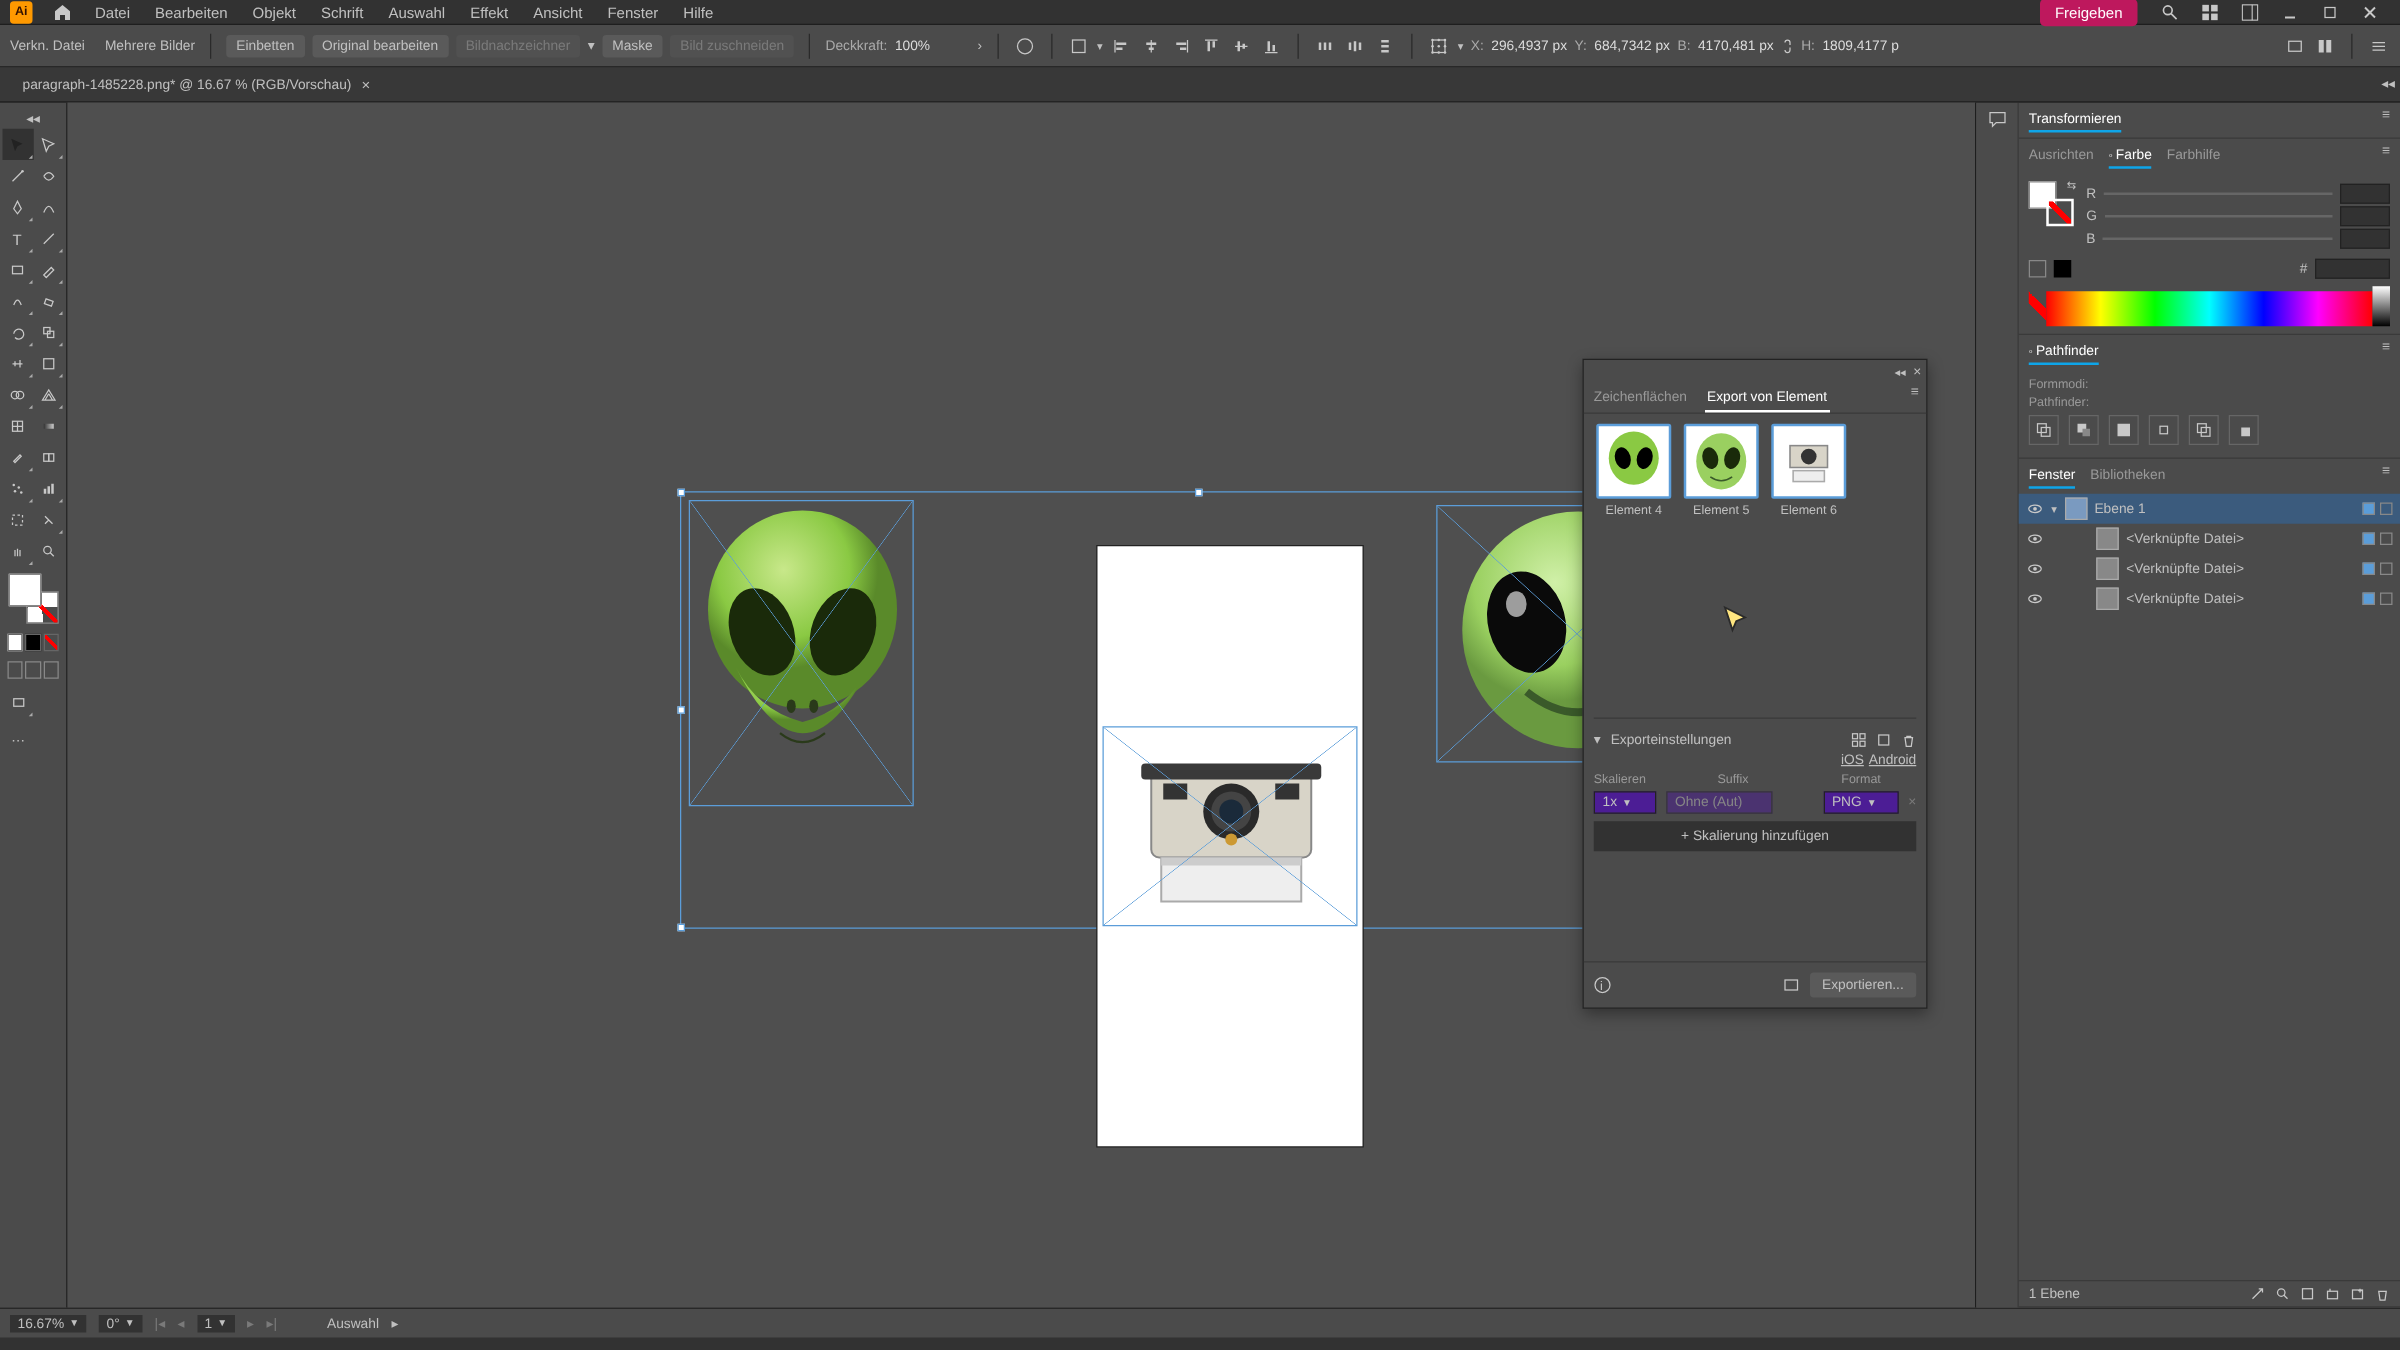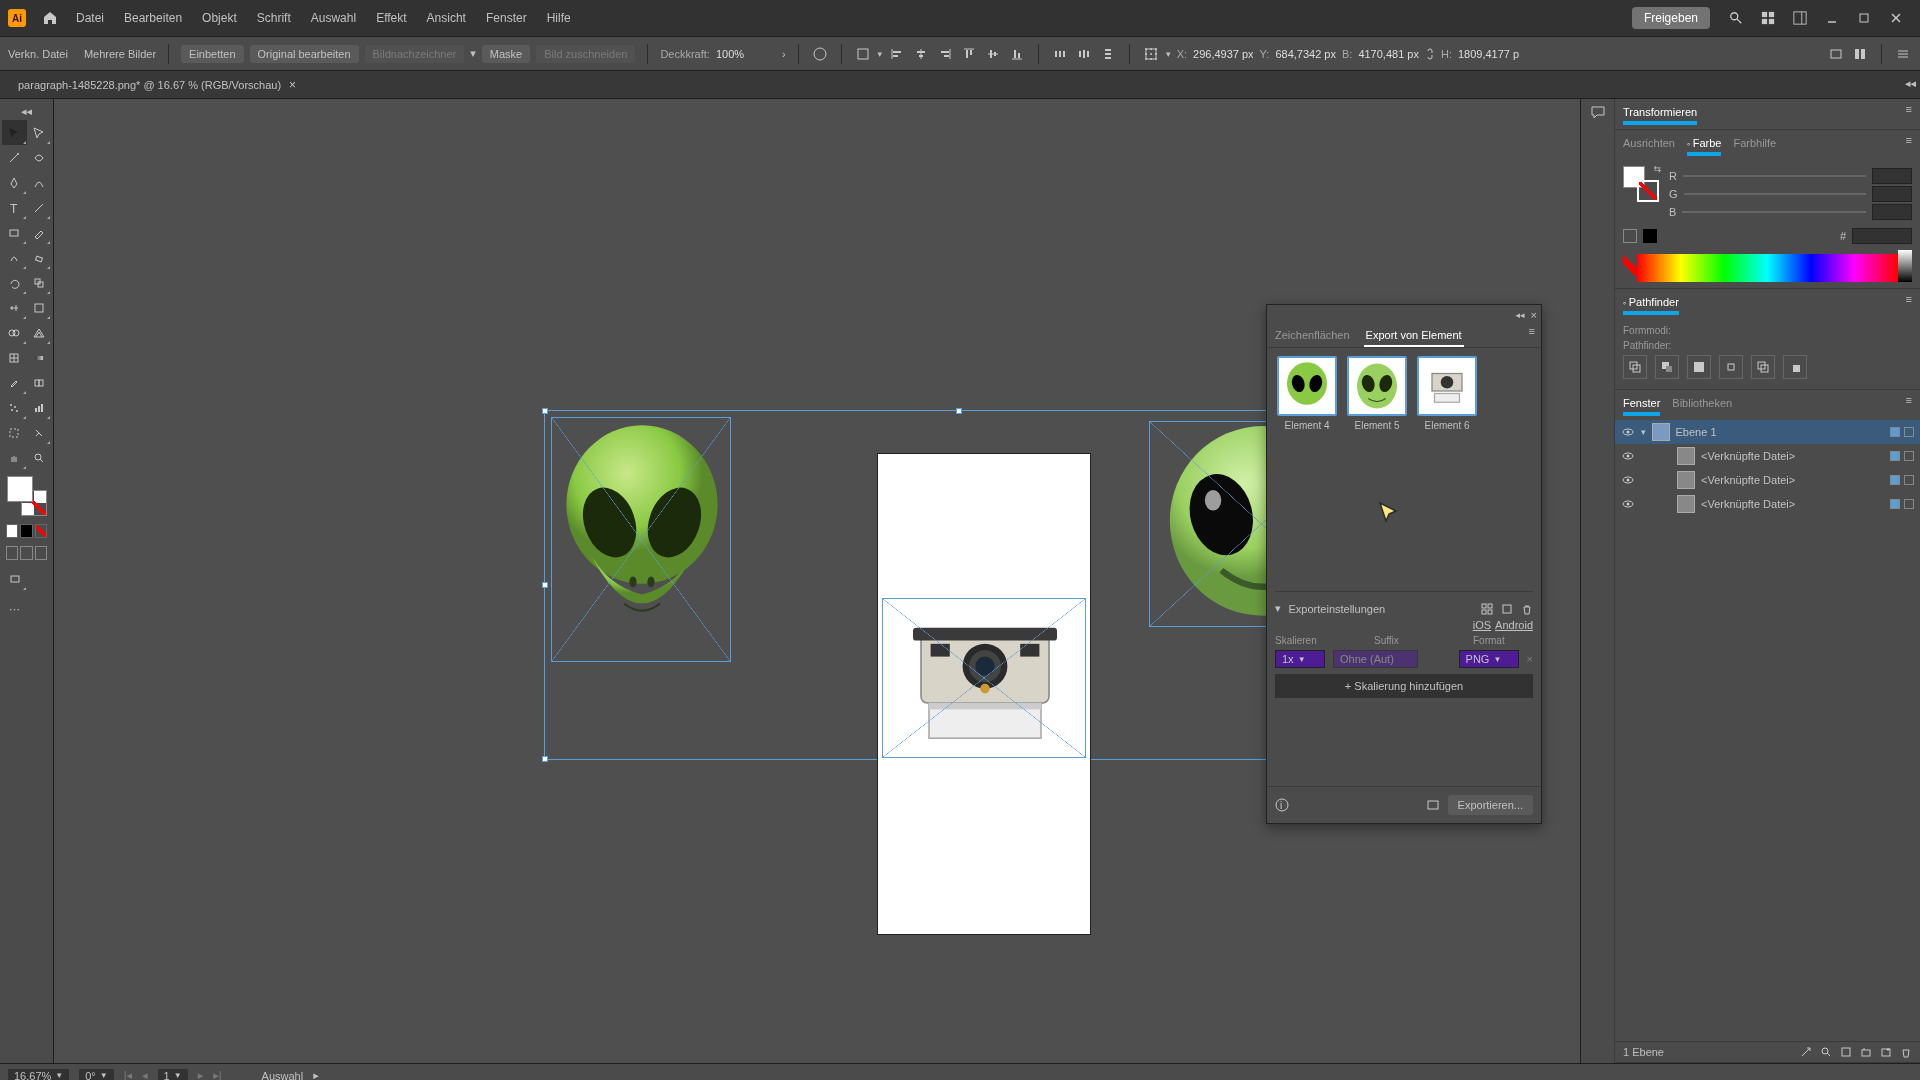--- a/index.html
+++ b/index.html
@@ -1,24 +1,24 @@
 <!DOCTYPE html>
 <html><head>
 <meta charset="utf-8">
 <style>
 * { margin: 0; padding: 0; box-sizing: border-box; font-family: 'Segoe UI', Tahoma, sans-serif; user-select: none; }
 body { background: #323232; color: #c0c0c0; font-size: 11px; overflow: hidden; width: 1920px; height: 1080px; }
 
 
-.menubar { height: 37px; background: #323232; display: flex; align-items: center; padding: 0 8px; border-bottom: 1px solid #1e1e1e; }
+.menubar { height: 20px; background: #323232; display: flex; align-items: center; padding: 0 8px; border-bottom: 1px solid #1e1e1e; }
 .menubar .logo { width: 18px; height: 18px; background: #ff9900; border-radius: 3px; margin-right: 8px; display:flex;align-items:center;justify-content:center;color:#310; font-weight:bold; font-size:10px;}
 .menubar .home { width: 20px; height: 20px; margin-right: 10px; display:flex;align-items:center;justify-content:center; }
 .menubar .menu-item { padding: 4px 10px; font-size: 12px; cursor: pointer; }
 .menubar .spacer { flex: 1; }
-.menubar .share-btn { background: #737373; color: white; padding: 4px 12px; border-radius: 4px; font-size: 12px; margin-right: 10px; text-align: center; }
+.menubar .share-btn { background: #be185d; color: white; padding: 4px 12px; border-radius: 4px; font-size: 12px; margin-right: 10px; text-align: center; }
 .menubar .icon-btn { width: 24px; height: 24px; display:flex;align-items:center;justify-content:center; margin: 0 4px; }
 
 
 .controlbar { height: 34px; background: #4b4b4b; display: flex; align-items: center; padding: 0 8px; border-bottom: 1px solid #1e1e1e; gap: 6px; font-size: 11px; }
 .controlbar .btn { background: #5a5a5a; padding: 3px 8px; border-radius: 3px; }
 .controlbar .group-sep { width: 1px; height: 20px; background: #2a2a2a; margin: 0 6px; }
 .controlbar .align-icon { width: 18px; height: 18px; display:flex;align-items:center;justify-content:center; }
 .controlbar .field-label { color: #aaa; }
 .controlbar .field-val { color: #ddd; min-width: 60px;}
 
@@ -77,21 +77,21 @@
 .panel-foot .spacer { flex: 1; }
 .export-btn { background: #5a5a5a; padding: 4px 10px; border-radius: 3px; }
 
 
 .right-col { width: 340px; background: #4b4b4b; border-left: 1px solid #1e1e1e; display: flex; }
 .right-strip { width: 34px; background: #4b4b4b; border-right: 1px solid #3a3a3a; padding-top: 4px; display:flex;flex-direction:column;align-items:center;gap:8px;}
 .right-panels { flex: 1; display: flex; flex-direction: column; }
 .rp-section { border-bottom: 1px solid #3a3a3a; }
 .rp-tabs { display: flex; padding: 4px 8px; gap: 12px; font-size: 11px; }
 .rp-tab { color: #999; padding: 3px 0; }
-.rp-tab.active { color: #fff; border-bottom: 4px solid #0ea5e9; }
+.rp-tab.active { color: #fff; border-bottom: 2px solid #0ea5e9; }
 .rp-body { padding: 6px 8px; }
 .color-spectrum { height: 28px; background: linear-gradient(to right, red, yellow, lime, cyan, blue, magenta, red); margin-top: 4px; }
 .pathfinder-row { display: flex; gap: 8px; padding: 4px 0; }
 .pf-btn { width: 24px; height: 24px; border: 1px solid #666; display:flex;align-items:center;justify-content:center; }
 .layer-row { display: flex; align-items: center; gap: 6px; padding: 3px 6px; font-size: 11px; }
 .layer-row.sel { background: #3b5b7d; }
 .eye { width: 14px; height: 14px; }
 .layer-thumb { width: 18px; height: 18px; background: #888; border:1px solid #aaa; }
 .layer-end { margin-left: auto; display:flex; gap:4px; }
 .layer-end div { width:10px; height:10px; border:1px solid #888;}

